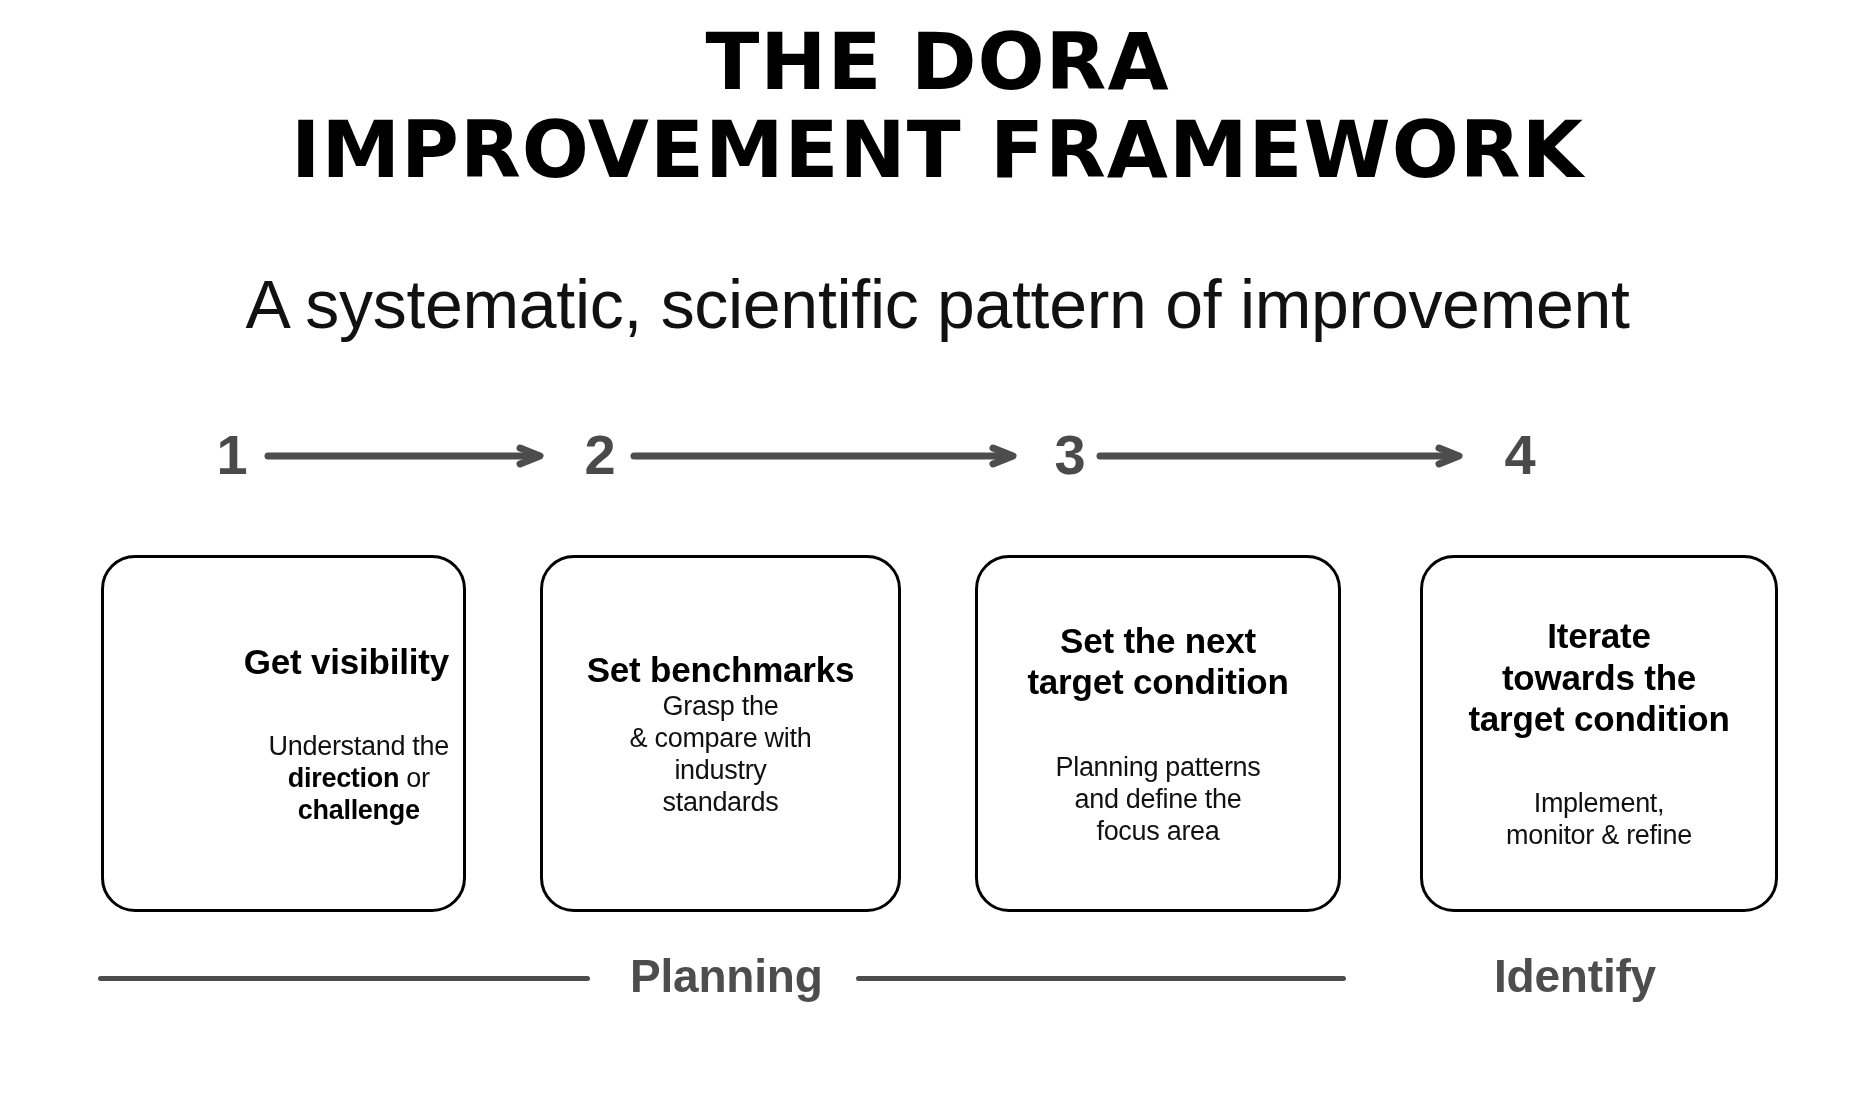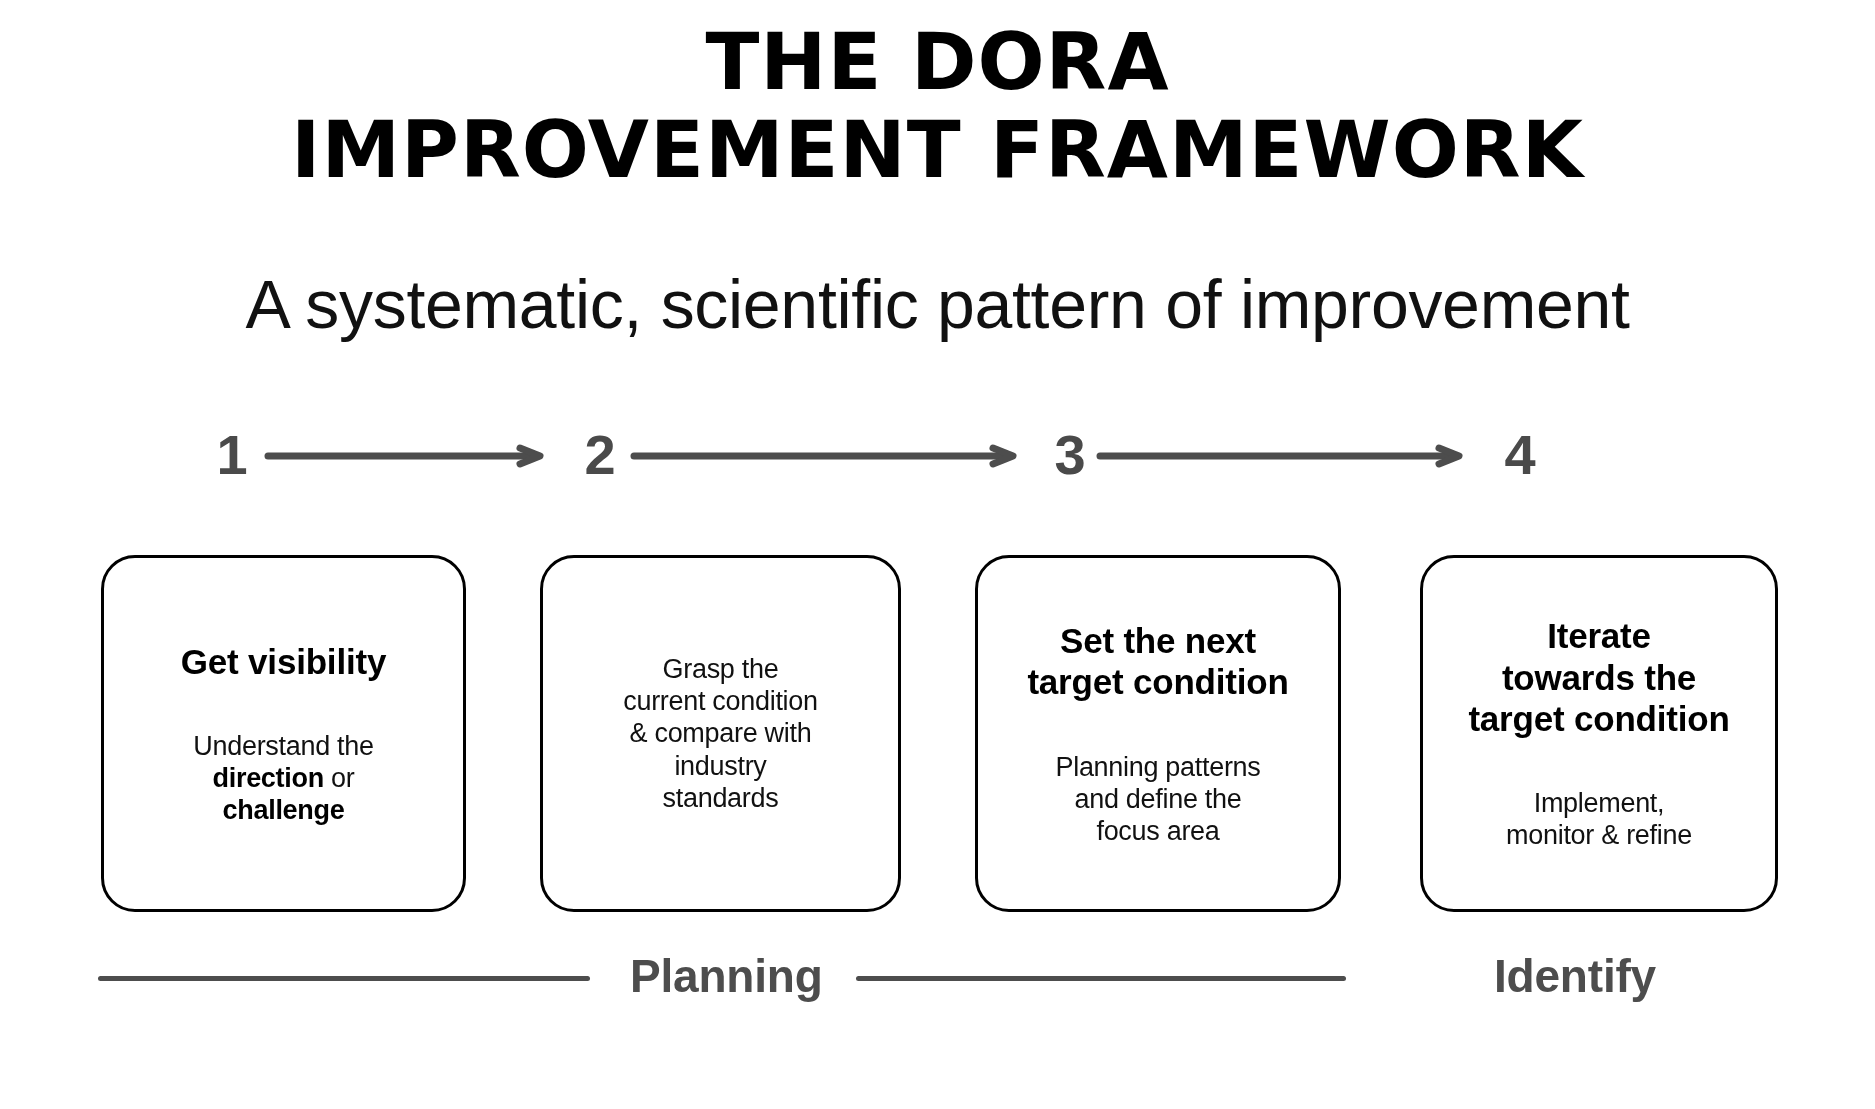--- a/index.html
+++ b/index.html
@@ -93,21 +93,21 @@
     border: 3.5px solid #000000;
     border-radius: 34px;
     background: #ffffff;
     display: flex;
     flex-direction: column;
     align-items: center;
     justify-content: center;
     padding: 10px 14px;
     text-align: center;
   }
-  .card.c1 { left: 101px;  width: 365px; }
+  .card.c1 { left: 101px;  width: 365px; align-items: flex-end; }
   .card.c2 { left: 540px;  width: 361px; }
   .card.c3 { left: 975px;  width: 366px; }
   .card.c4 { left: 1420px; width: 358px; }
 
   .card-head {
     font-family: "Liberation Sans", sans-serif;
     font-weight: 700;
     font-size: 35px;
     line-height: 1.18;
     color: #000000;
@@ -205,24 +205,26 @@
   </div>
   <div class="gap-lg"></div>
   <div class="card-body">
     <div><span>Understand the </span></div>
     <div><b>direction</b><span> or </span></div>
     <div><b>challenge</b></div>
   </div>
 </div>
 
 <div class="card c2">
+  <div class="card-head">
+    <div>Set benchmarks</div>
+  </div>
   <div class="gap-sm"></div>
   <div class="card-body">
     <div>Grasp the</div>
-    <div>current condition</div>
     <div>&amp; compare with</div>
     <div>industry</div>
     <div>standards</div>
   </div>
 </div>
 
 <div class="card c3">
   <div class="card-head">
     <div>Set the next</div>
     <div>target condition</div>

